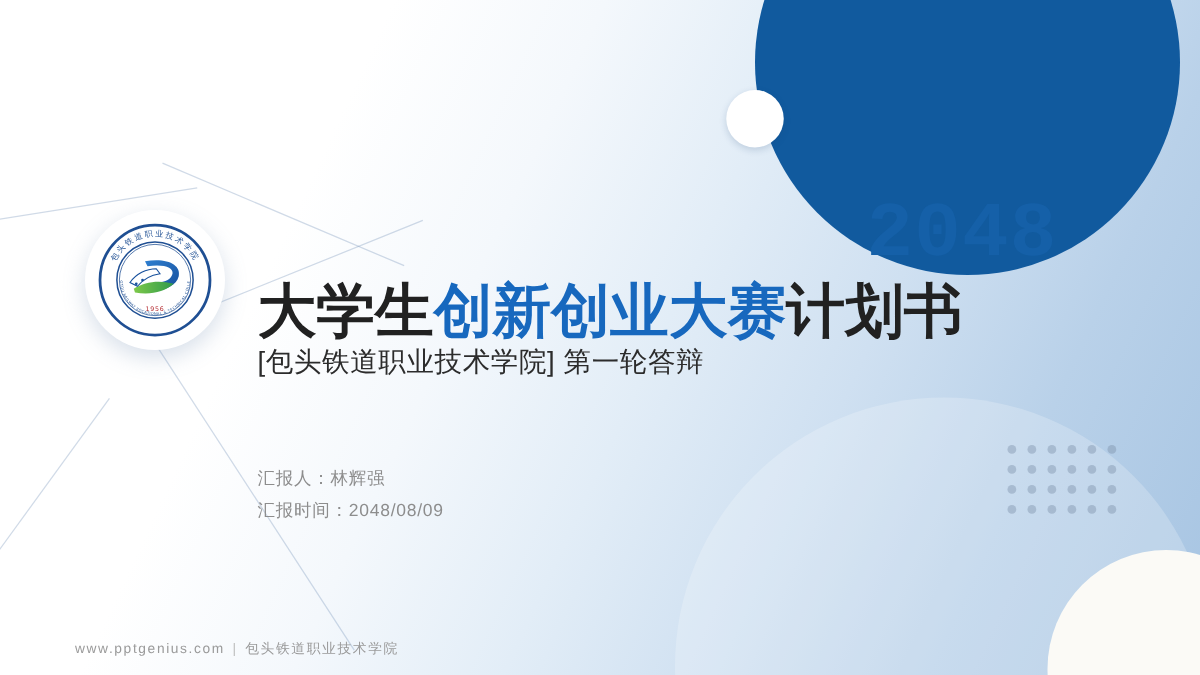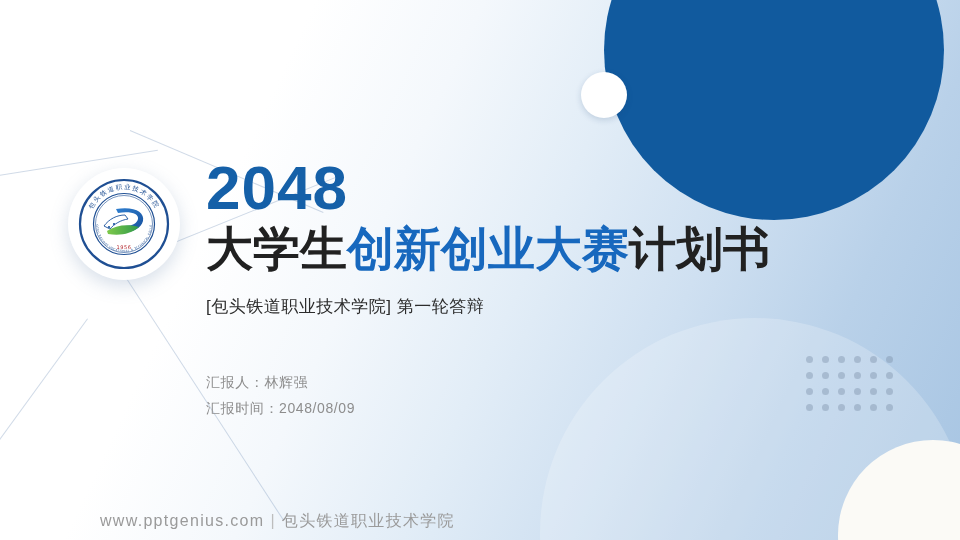--- a/index.html
+++ b/index.html
@@ -114,65 +114,65 @@
   .logo-wrap svg { display: block; }
 
   
   .title-block {
     position: absolute;
     left: 206px;
     top: 158px;
     width: 640px;
   }
   .year {
-    font-family: Liberation Sans, sans-serif;
+    font-family: Liberation Mono, monospace;
     font-size: 62px;
     font-weight: bold;
     line-height: 0.98;
     letter-spacing: 1px;
     color: #1560a8;
     margin: 0;
+    text-align: right;
   }
   .headline {
     margin: 4px 0 0 0;
     font-size: 47px;
     font-weight: bold;
     line-height: 1.12;
     letter-spacing: 0px;
     color: #212121;
     white-space: nowrap;
   }
   .headline .hi { color: #1768be; }
   .subtitle {
-    margin: 20px 0 0 0;
-    font-size: 17px;
+    margin: 0 0 0 0;
+    font-size: 22px;
     color: #2c2c2c;
     letter-spacing: 0.5px;
   }
   .meta {
     position: absolute;
     left: 206px;
     top: 370px;
     font-size: 14px;
     line-height: 1.85;
     color: #8d8d8d;
     letter-spacing: 0.6px;
   }
   .meta div { white-space: nowrap; }
 
   
   .footer {
     position: absolute;
     left: 60px;
     top: 511px;
-    font-size: 16px;
+    font-size: 11px;
     color: #9a9a9a;
     letter-spacing: 1.3px;
     white-space: nowrap;
-    margin-left: 40px;
   }
   .footer .sep { margin: 0 6px; color: #bdbdbd; }
 </style>
 </head>
 <body>
 
 <div id="slide">
 
   <div class="bg-layer">
     <div class="line l1"></div>

